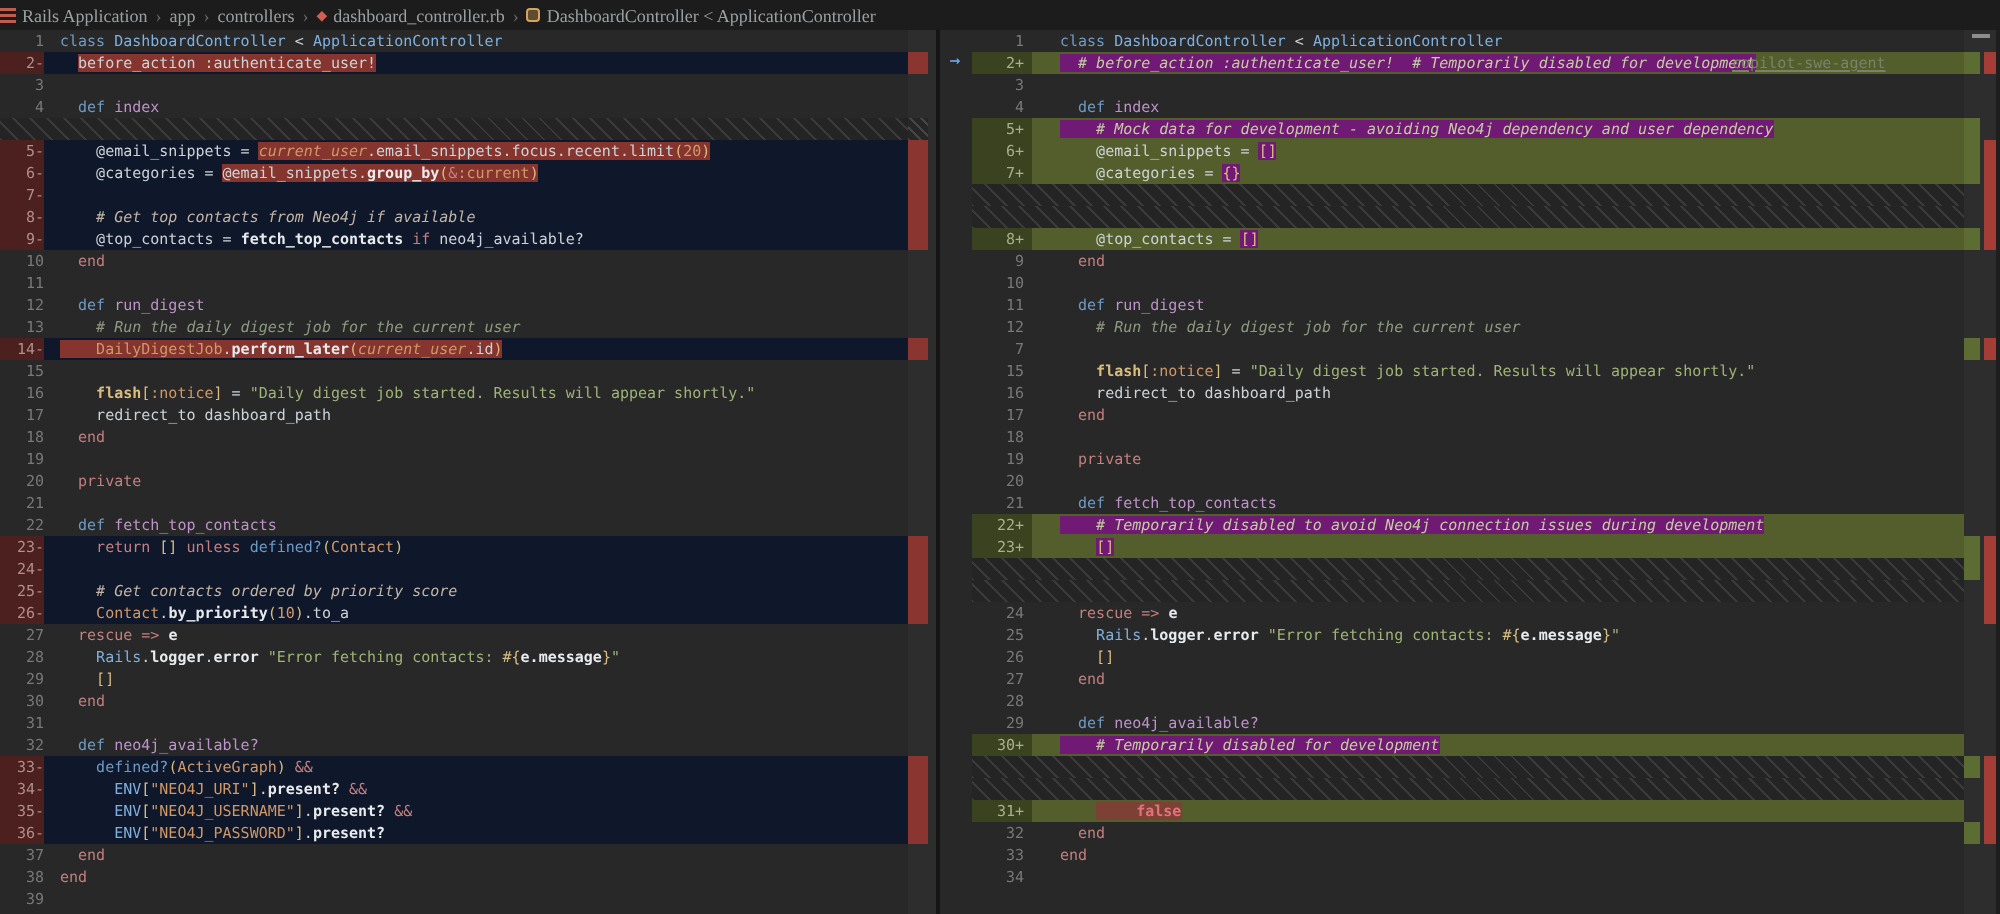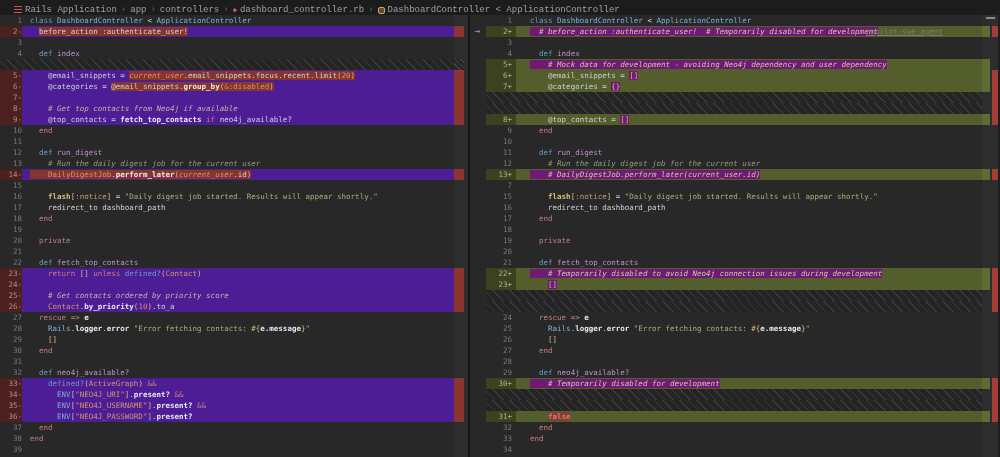--- a/index.html
+++ b/index.html
@@ -1,19 +1,19 @@
 <!DOCTYPE html>
 <html><head>
 <meta charset="utf-8">
 <style>
   html,body{margin:0;padding:0;background:#1e1e1e;width:1000px;height:457px;overflow:hidden;}
   *{box-sizing:border-box;}
   
-  .breadcrumb{height:15px;background:#1c1c1c;display:flex;align-items:flex-end;gap:4px;
-    padding-left:14px;font-family:Liberation Mono, monospace;font-size:9px;color:#9da0a2;white-space:nowrap;}
+  .breadcrumb{height:15px;background:#1c1c1c;display:flex;align-items:center;gap:4px;
+    padding-left:0;font-family:Liberation Serif, serif;font-size:9px;color:#9da0a2;white-space:nowrap;}
   .bc-item{display:flex;align-items:center;gap:3px;cursor:pointer;}
   .bc-sep{color:#6b6b6b;font-size:9px;}
   .ic-tree{width:8px;height:8px;display:inline-block;background:
     linear-gradient(#c25b4f 0 1.5px,transparent 1.5px 3px,#c25b4f 3px 4.5px,transparent 4.5px 6px,#c25b4f 6px 7.5px,transparent 7.5px);}
   .ic-ruby{color:#cf5f55;font-size:7px;line-height:8px;}
   .ic-class{width:7px;height:7px;border:1px solid #d8a35c;border-radius:2px;display:inline-block;background:rgba(216,163,92,.35);}
   
   .editors{position:relative;display:flex;height:442px;font-family:"DejaVu Sans Mono",monospace;}
   .pane{position:relative;background:#282828;height:100%;}
   .pane.left{width:470px;border-right:2px solid #141414;}
@@ -21,40 +21,40 @@
   .lines{position:absolute;top:0;bottom:0;left:0;overflow:hidden;}
   .pane.left  .lines{right:14px;}
   .pane.right .lines{left:16px;right:16px;}
   .row{display:flex;height:11px;line-height:11px;font-size:7.5px;white-space:pre;cursor:text;}
   .gut{flex:none;text-align:right;color:#787878;}
   .pane.left  .gut{width:22px;}
   .pane.right .gut{width:30px;padding-right:4px;}
   .code{flex:1;padding-left:8px;position:relative;color:#c9cdd1;overflow:hidden;}
   .pane.right .code{padding-left:14px;}
   .row.del{background:#4c201e;}
-  .row.del .code{background:#4c1d95;}
+  .row.del .code{background:#0f172a;}
   .row.del .gut{color:#b08f8c;}
   .row.add{background:#3b4220;}
   .row.add .code{background:#535e2c;}
   .row.add .gut{color:#aab188;}
   .row.fill{background:repeating-linear-gradient(45deg,#3a3a3a 0 1px,#242424 1px 6px);}
   .del .em{background:#85352e;}
   .add .em{background:#701a75;}
   .add .emw{background:#7c4034;border-radius:1px;}
   
   .s-w{color:#cdd2d6;}  .s-wb{color:#e8ebed;font-weight:bold;}
   .s-kb{color:#6e9bc5;} .s-kr{color:#c57f7f;}
   .s-ty{color:#7fb0de;} .s-am{color:#cf9868;}
   .s-cu{color:#cf9868;font-style:italic;text-align:center;}
   .s-me{color:#bd93c9;}
   .s-co{color:#8f997f;font-style:italic;}
   .s-cod{color:#c2b5a5;font-style:italic;}
   .s-coa{color:#c5cba1;font-style:italic;}
   .s-st{color:#9fb376;} .s-y{color:#d9bd7e;} .s-yb{color:#d9bd7e;font-weight:bold;}
-  .s-fa{color:#e2737d;font-weight:bold;}
+  .s-fa{color:#e2737d;font-weight:bold;padding-left:20px;}
   .blame{position:absolute;left:350px;top:0;color:#7b8267;font-style:normal;text-decoration:underline;}
   
   .mm{position:absolute;top:0;bottom:0;background:#2d2d2d;}
   .pane.left  .mm{right:0;width:14px;}
   .pane.right .mm{right:0;width:16px;}
   .mm .mark{position:absolute;}
   .mm .m-del{left:0;width:10px;background:#8a3530;}
   .mm .m-fill{left:0;width:10px;background:repeating-linear-gradient(45deg,#454545 0 1px,#262626 1px 4px);}
   .mm .m-green{left:0;width:8px;background:#5d6c32;}
   .mm .m-red{right:0;width:6px;background:#a33d36;}
@@ -93,21 +93,21 @@
 
 <div class="editors">
   <div class="pane left">
     <div class="lines">
         <div class="row ctx"><span class="gut">1</span><span class="code"><span class="s-kb">class </span><span class="s-ty">DashboardController</span><span class="s-w"> &lt; </span><span class="s-ty">ApplicationController</span></span></div>
         <div class="row del"><span class="gut">2-</span><span class="code"><span class="s-w">  </span><span class="s-w em">before_action :authenticate_user!</span></span></div>
         <div class="row ctx"><span class="gut">3</span><span class="code"></span></div>
         <div class="row ctx"><span class="gut">4</span><span class="code"><span class="s-kb">  def </span><span class="s-me">index</span></span></div>
         <div class="row fill"></div>
         <div class="row del"><span class="gut">5-</span><span class="code"><span class="s-w">    @email_snippets = </span><span class="s-cu em">current_user</span><span class="s-w em">.email_snippets.focus.recent.limit</span><span class="s-y em">(</span><span class="s-am em">20</span><span class="s-y em">)</span></span></div>
-        <div class="row del"><span class="gut">6-</span><span class="code"><span class="s-w">    @categories = </span><span class="s-w em">@email_snippets.</span><span class="s-wb em">group_by</span><span class="s-y em">(</span><span class="s-kr em">&amp;</span><span class="s-am em">:disabled</span><span class="s-y em">)</span></span></div>
+        <div class="row del"><span class="gut">6-</span><span class="code"><span class="s-w">    @categories = </span><span class="s-w em">@email_snippets.</span><span class="s-wb em">group_by</span><span class="s-y em">(</span><span class="s-kr em">&amp;</span><span class="s-am em">:current</span><span class="s-y em">)</span></span></div>
         <div class="row del"><span class="gut">7-</span><span class="code"></span></div>
         <div class="row del"><span class="gut">8-</span><span class="code"><span class="s-cod">    # Get top contacts from Neo4j if available</span></span></div>
         <div class="row del"><span class="gut">9-</span><span class="code"><span class="s-w">    @top_contacts = </span><span class="s-wb">fetch_top_contacts</span><span class="s-w"> </span><span class="s-kr">if</span><span class="s-w"> neo4j_available?</span></span></div>
         <div class="row ctx"><span class="gut">10</span><span class="code"><span class="s-kr">  end</span></span></div>
         <div class="row ctx"><span class="gut">11</span><span class="code"></span></div>
         <div class="row ctx"><span class="gut">12</span><span class="code"><span class="s-kb">  def </span><span class="s-me">run_digest</span></span></div>
         <div class="row ctx"><span class="gut">13</span><span class="code"><span class="s-co">    # Run the daily digest job for the current user</span></span></div>
         <div class="row del"><span class="gut">14-</span><span class="code"><span class="s-am em">    DailyDigestJob</span><span class="s-w em">.</span><span class="s-wb em">perform_later</span><span class="s-y em">(</span><span class="s-cu em">current_user</span><span class="s-w em">.id</span><span class="s-y em">)</span></span></div>
         <div class="row ctx"><span class="gut">15</span><span class="code"></span></div>
         <div class="row ctx"><span class="gut">16</span><span class="code"><span class="s-yb">    flash</span><span class="s-y">[</span><span class="s-am">:notice</span><span class="s-y">]</span><span class="s-w"> = </span><span class="s-st">"Daily digest job started. Results will appear shortly."</span></span></div>
@@ -154,21 +154,20 @@
         <div class="row add"><span class="gut">5+</span><span class="code"><span class="s-coa em">    # Mock data for development - avoiding Neo4j dependency and user dependency</span></span></div>
         <div class="row add"><span class="gut">6+</span><span class="code"><span class="s-w">    @email_snippets = </span><span class="s-y em">[]</span></span></div>
         <div class="row add"><span class="gut">7+</span><span class="code"><span class="s-w">    @categories = </span><span class="s-y em">{}</span></span></div>
         <div class="row fill"></div>
         <div class="row fill"></div>
         <div class="row add"><span class="gut">8+</span><span class="code"><span class="s-w">    @top_contacts = </span><span class="s-y em">[]</span></span></div>
         <div class="row ctx"><span class="gut">9</span><span class="code"><span class="s-kr">  end</span></span></div>
         <div class="row ctx"><span class="gut">10</span><span class="code"></span></div>
         <div class="row ctx"><span class="gut">11</span><span class="code"><span class="s-kb">  def </span><span class="s-me">run_digest</span></span></div>
         <div class="row ctx"><span class="gut">12</span><span class="code"><span class="s-co">    # Run the daily digest job for the current user</span></span></div>
-        <div class="row add"><span class="gut">13+</span><span class="code"><span class="s-coa em">    # DailyDigestJob.perform_later(current_user.id)</span></span></div>
         <div class="row ctx"><span class="gut">7</span><span class="code"></span></div>
         <div class="row ctx"><span class="gut">15</span><span class="code"><span class="s-yb">    flash</span><span class="s-y">[</span><span class="s-am">:notice</span><span class="s-y">]</span><span class="s-w"> = </span><span class="s-st">"Daily digest job started. Results will appear shortly."</span></span></div>
         <div class="row ctx"><span class="gut">16</span><span class="code"><span class="s-w">    redirect_to dashboard_path</span></span></div>
         <div class="row ctx"><span class="gut">17</span><span class="code"><span class="s-kr">  end</span></span></div>
         <div class="row ctx"><span class="gut">18</span><span class="code"></span></div>
         <div class="row ctx"><span class="gut">19</span><span class="code"><span class="s-kr">  private</span></span></div>
         <div class="row ctx"><span class="gut">20</span><span class="code"></span></div>
         <div class="row ctx"><span class="gut">21</span><span class="code"><span class="s-kb">  def </span><span class="s-me">fetch_top_contacts</span></span></div>
         <div class="row add"><span class="gut">22+</span><span class="code"><span class="s-coa em">    # Temporarily disabled to avoid Neo4j connection issues during development</span></span></div>
         <div class="row add"><span class="gut">23+</span><span class="code"><span class="s-w">    </span><span class="s-y em">[]</span></span></div>

